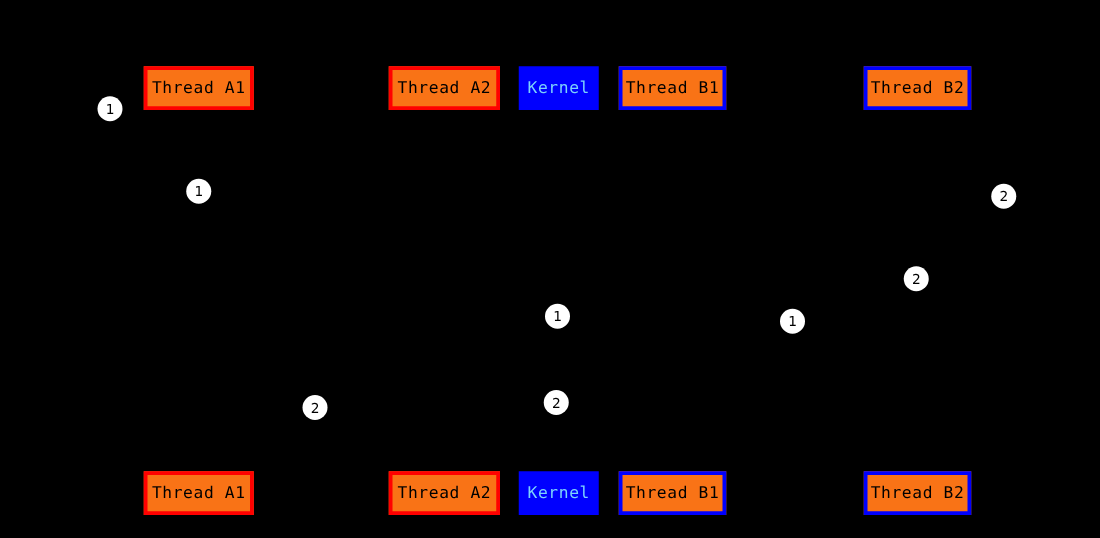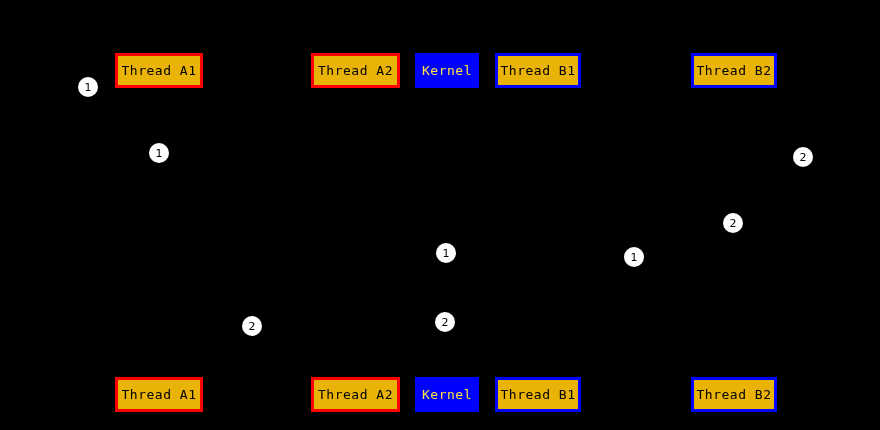--- a/index.html
+++ b/index.html
@@ -23,30 +23,30 @@
     box-sizing: border-box;
     display: flex;
     align-items: center;
     justify-content: center;
     font-size: 13px;
     letter-spacing: 0.5px;
     white-space: nowrap;
     line-height: 1;
   }
   .participant.filled-light {
-    background: #eab308;
+    background: #f97316;
     color: #000000;
     border-style: solid;
     border-width: 3px;
   }
   .participant.red-border  { border-color: #ff0000; }
   .participant.blue-border { border-color: #0000ff; }
   .participant.solid-blue {
     background: #0000ff;
-    color: #fde047;
+    color: #7dd3fc;
     border: 0;
   }
 
   
   .lifeline {
     position: absolute;
     width: 1px;
     background: #000000;
   }
   

